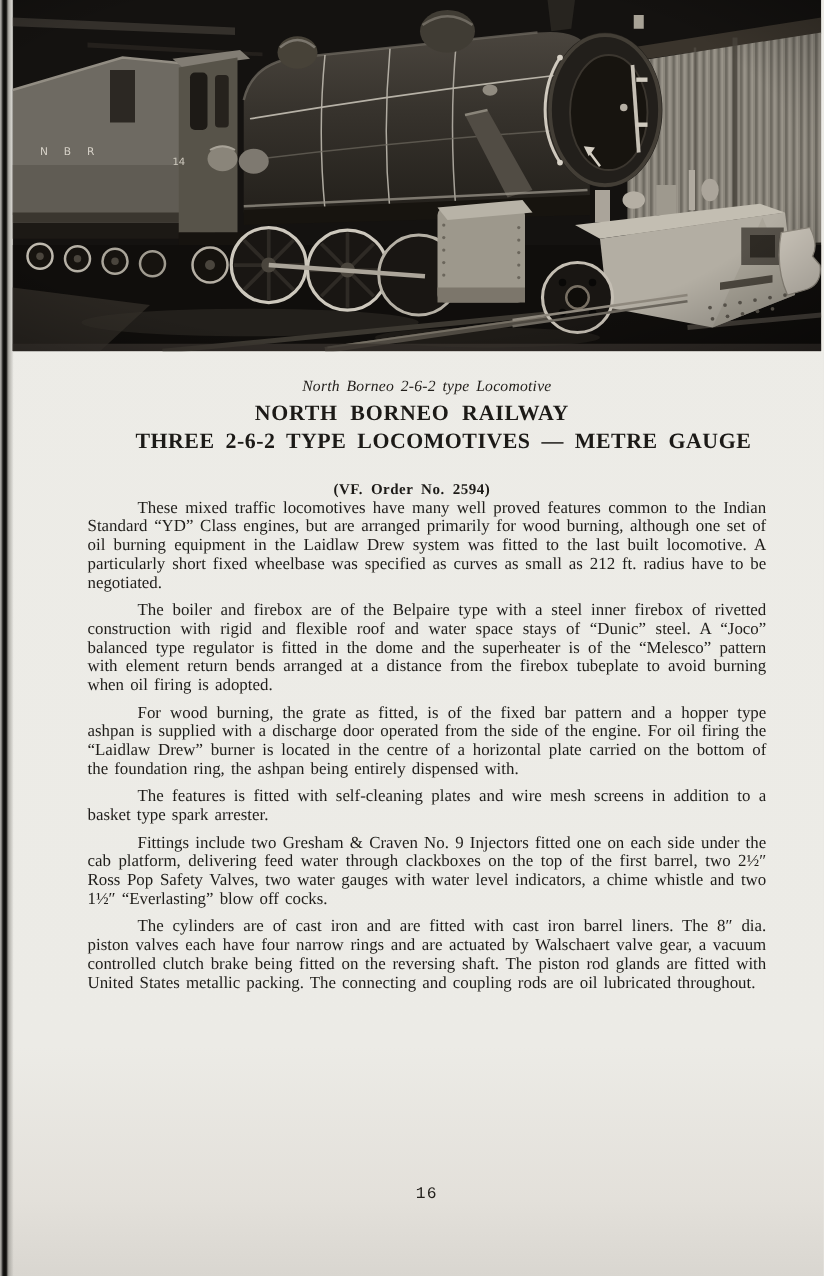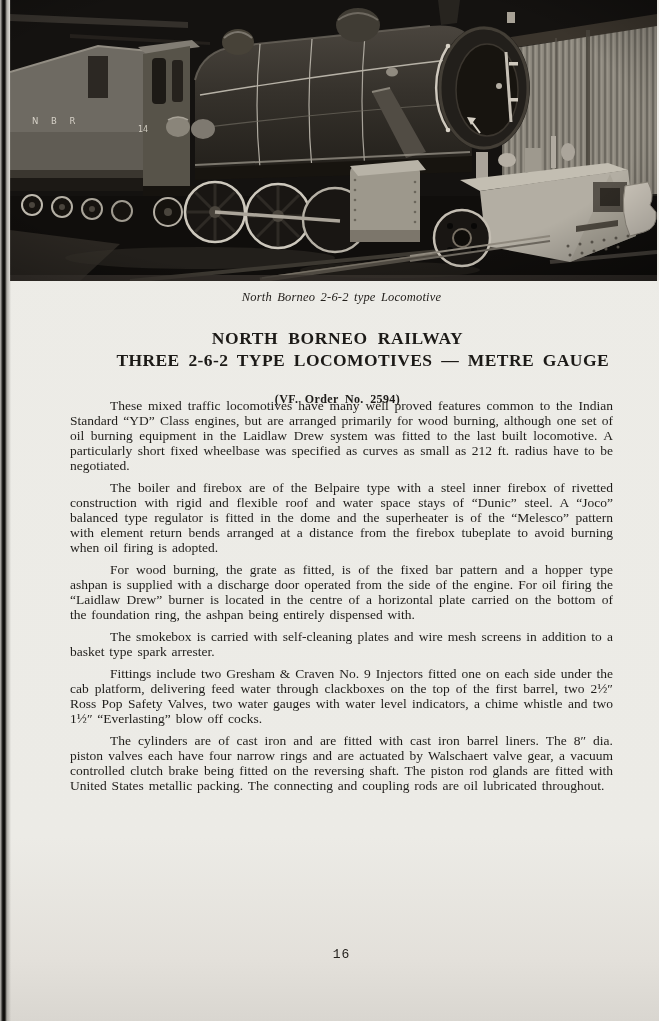--- a/index.html
+++ b/index.html
@@ -19,26 +19,26 @@
     background:linear-gradient(90deg,
       #b9b7b2 0px,#8e8c88 1px,#3a3937 2px,#0e0d0b 3px,#131210 5px,
       #6f6d68 6px,#aeaca6 7px,rgba(236,235,230,0) 11px);
   }
   .photo{
     position:absolute;left:10px;top:0;width:647px;height:281px;margin:0;
     display:block;
   }
   .photo svg{display:block;width:647px;height:281px;}
   .caption{
-    position:absolute;top:290px;left:70px;width:543px;
+    position:absolute;top:302px;left:70px;width:543px;
     text-align:center;font-style:italic;font-size:12.5px;color:#24211d;
     letter-spacing:.2px;word-spacing:2px;
   }
   .h1,.h2,.h3{
-    position:absolute;left:58px;width:543px;margin:8px;
+    position:absolute;left:58px;width:543px;margin:0;
     text-align:center;font-weight:bold;color:#1c1a17;
   }
   .h1{top:320px;font-size:17.5px;letter-spacing:.6px;word-spacing:5px;}
   .h2{top:342px;font-size:17.5px;letter-spacing:.4px;word-spacing:4px;text-align:right;}
   .h3{top:384px;font-size:12px;letter-spacing:.4px;word-spacing:3px;}
   .body-text{
     position:absolute;top:398px;left:70px;width:543px;
     font-size:13.5px;line-height:15px;color:#1f1d1a;
     text-align:justify;
   }
@@ -262,21 +262,21 @@
   <div class="caption">North Borneo 2-6-2 type Locomotive</div>
 
   <h1 class="h1">NORTH BORNEO RAILWAY</h1>
   <h2 class="h2">THREE 2-6-2 TYPE LOCOMOTIVES — METRE GAUGE</h2>
   <h3 class="h3">(VF. Order No. 2594)</h3>
 
   <div class="body-text">
     <p>These mixed traffic locomotives have many well proved features common to the Indian Standard “YD” Class engines, but are arranged primarily for wood burning, although one set of oil burning equipment in the Laidlaw Drew system was fitted to the last built locomotive.  A particularly short fixed wheelbase was specified as curves as small as 212 ft. radius have to be negotiated.</p>
     <p>The boiler and firebox are of the Belpaire type with a steel inner firebox of rivetted construction with rigid and flexible roof and water space stays of “Dunic” steel.  A “Joco” balanced type regulator is fitted in the dome and the superheater is of the “Melesco” pattern with element return bends arranged at a distance from the firebox tubeplate to avoid burning when oil firing is adopted.</p>
     <p>For wood burning, the grate as fitted, is of the fixed bar pattern and a hopper type ashpan is supplied with a discharge door operated from the side of the engine.  For oil firing the “Laidlaw Drew” burner is located in the centre of a horizontal plate carried on the bottom of the foundation ring, the ashpan being entirely dispensed with.</p>
-    <p>The smokebox is carried with self-cleaning plates and wire mesh screens in addition to a basket type spark arrester.</p>
+    <p>The features is fitted with self-cleaning plates and wire mesh screens in addition to a basket type spark arrester.</p>
     <p>Fittings include two Gresham &amp; Craven No. 9 Injectors fitted one on each side under the cab platform, delivering feed water through clackboxes on the top of the first barrel, two 2½″ Ross Pop Safety Valves, two water gauges with water level indicators, a chime whistle and two 1½″ “Everlasting” blow off cocks.</p>
     <p>The cylinders are of cast iron and are fitted with cast iron barrel liners.  The 8″ dia. piston valves each have four narrow rings and are actuated by Walschaert valve gear, a vacuum controlled clutch brake being fitted on the reversing shaft.  The piston rod glands are fitted with United States metallic packing.  The connecting and coupling rods are oil lubricated throughout.</p>
   </div>
 
   <div class="page-number">16</div>
 
   <div class="left-edge"></div>
 </div>
 
 </body></html>

